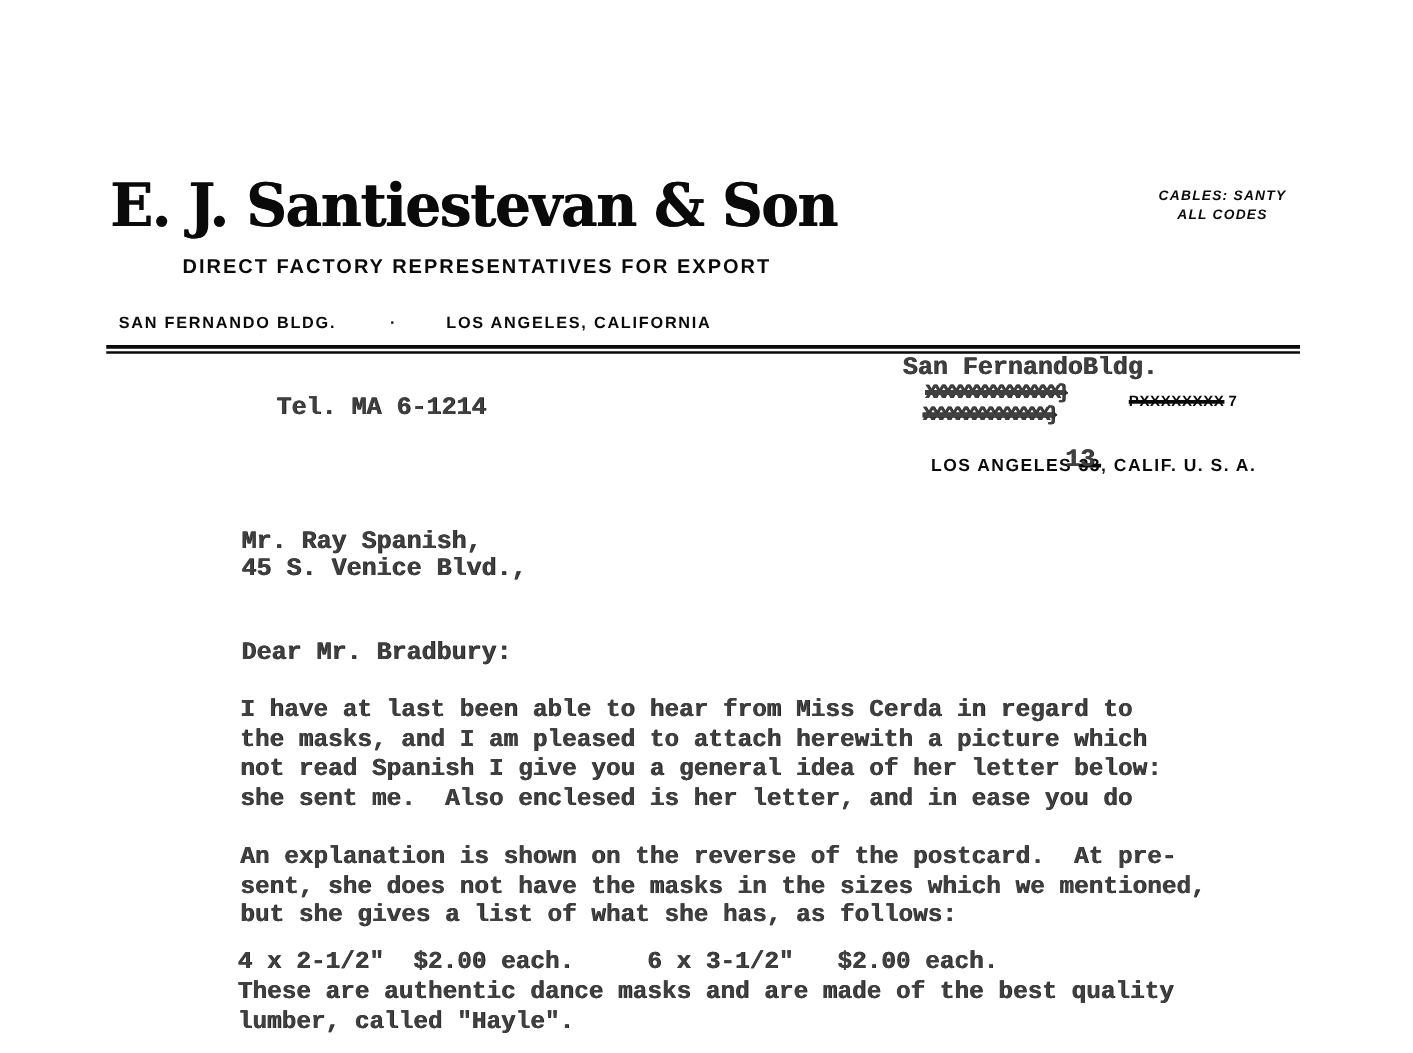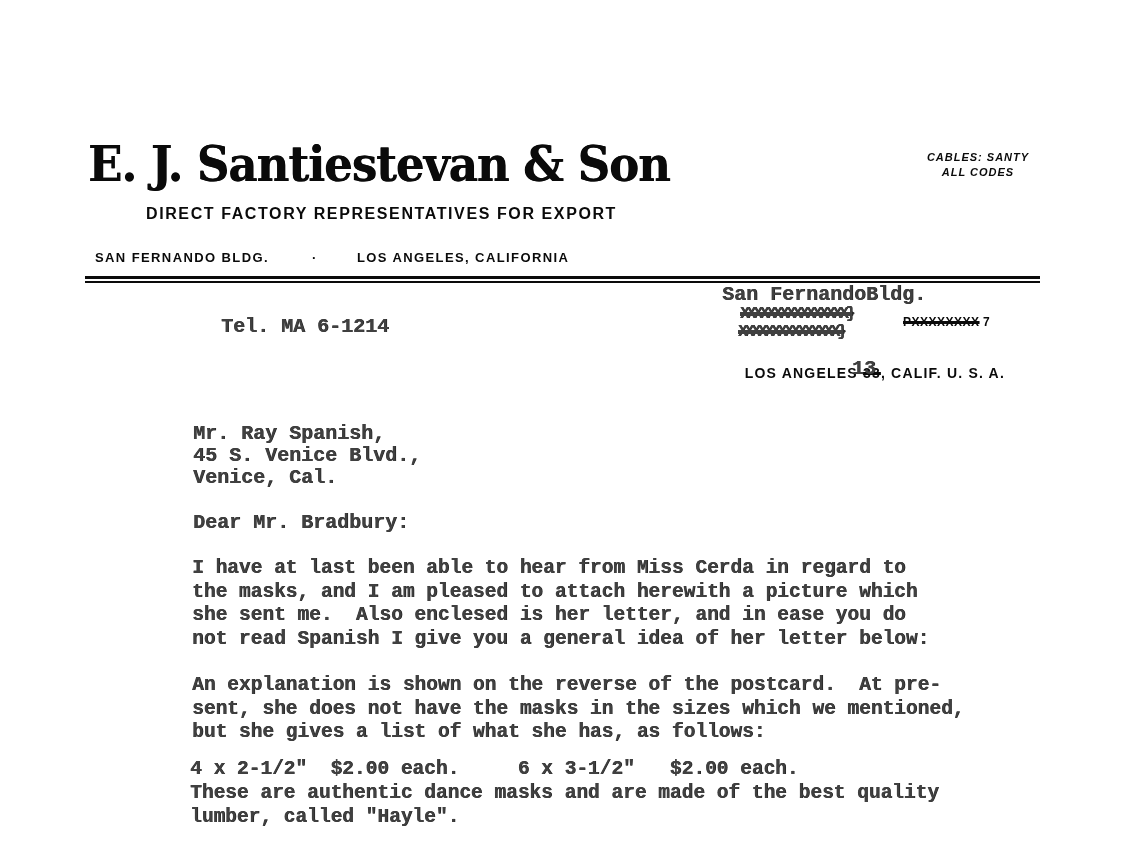--- a/index.html
+++ b/index.html
@@ -71,30 +71,29 @@
     <span class="print-sans" style="font-size:14px; letter-spacing:1.2px;">LOS ANGELES </span><span class="print-sans struck" style="font-size:14px; letter-spacing:1.2px;">33</span><span class="print-sans" style="font-size:14px; letter-spacing:1.2px;">, CALIF. U. S. A.</span>
   </div>
 
   <div class="abs typed typed-20" style="left:852px; top:357px;">13</div>
 
   <div class="abs typed typed-20" style="left:209px; top:315px;margin-left:12px;">Tel. MA 6-1214</div>
 
   <div class="abs" style="left:193px; top:423px;">
     <div class="typed" style="font-size:20px; line-height:22px;">Mr. Ray Spanish,</div>
     <div class="typed" style="font-size:20px; line-height:22px;">45 S. Venice Blvd.,</div>
-    <div class="typed" style="font-size:20px; line-height:22px;">Venice, Cal.</div>
   </div>
 
   <div class="abs typed typed-20" style="left:193px; top:511px;">Dear Mr. Bradbury:</div>
 
   <div class="abs" style="left:192px; top:557px;">
     <div class="typed body-line">I have at last been able to hear from Miss Cerda in regard to</div>
     <div class="typed body-line">the masks, and I am pleased to attach herewith a picture which</div>
+    <div class="typed body-line">not read Spanish I give you a general idea of her letter below:</div>
     <div class="typed body-line">she sent me.  Also enclesed is her letter, and in ease you do</div>
-    <div class="typed body-line">not read Spanish I give you a general idea of her letter below:</div>
   </div>
 
   <div class="abs" style="left:192px; top:674px;">
     <div class="typed body-line">An explanation is shown on the reverse of the postcard.  At pre-</div>
     <div class="typed body-line">sent, she does not have the masks in the sizes which we mentioned,</div>
     <div class="typed body-line">but she gives a list of what she has, as follows:</div>
   </div>
 
   <div class="abs typed body-line" style="left:190px; top:758px;">4 x 2-1/2"  $2.00 each.     6 x 3-1/2"   $2.00 each.</div>
   <div class="abs typed body-line" style="left:190px; top:782px;">These are authentic dance masks and are made of the best quality</div>

